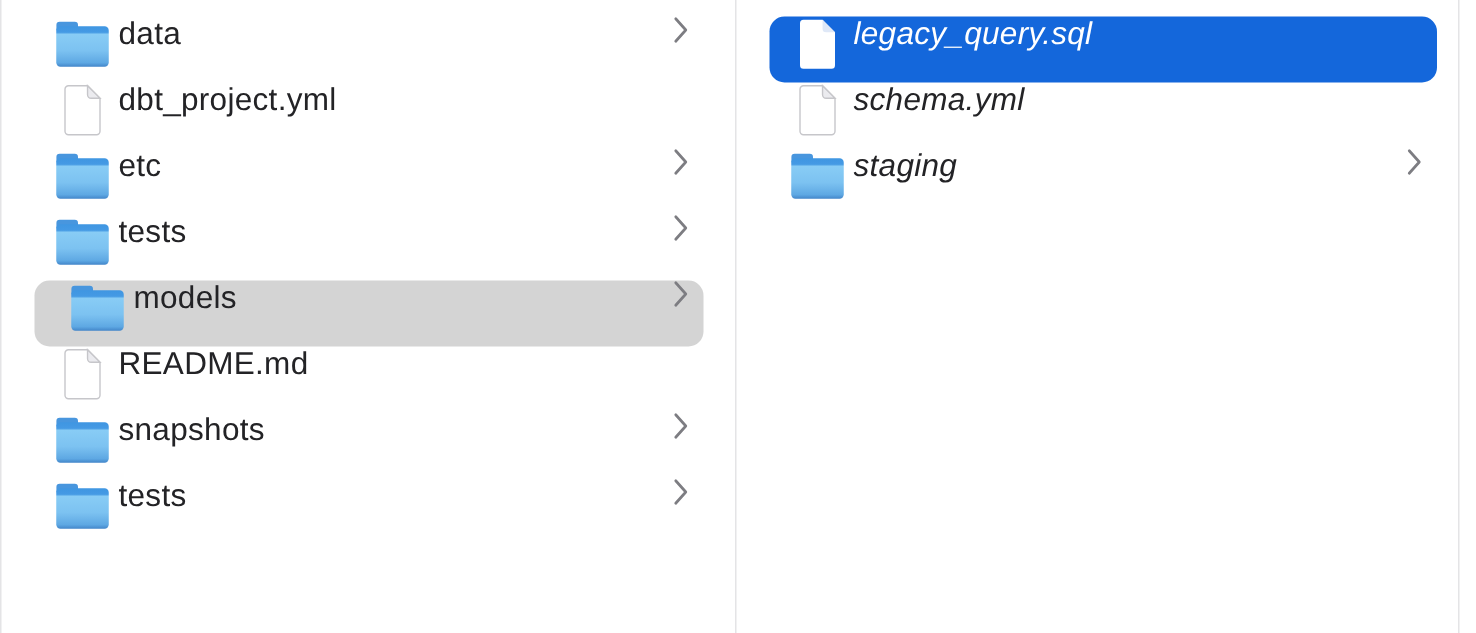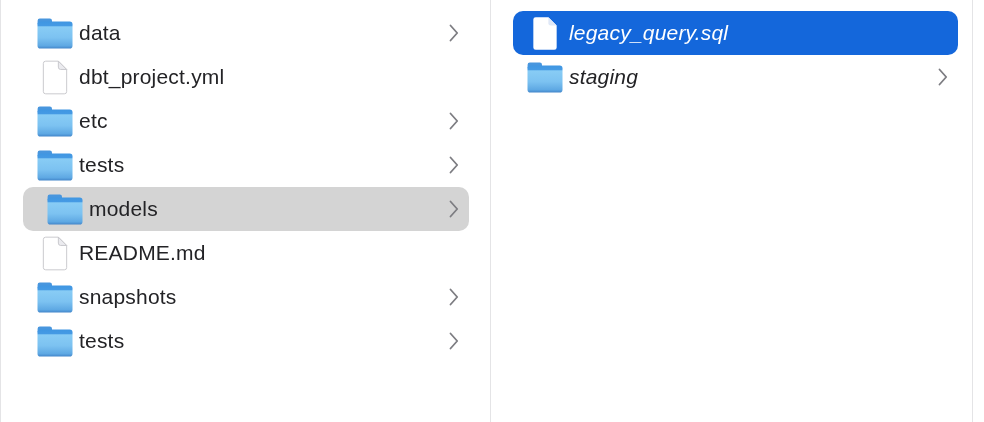--- a/index.html
+++ b/index.html
@@ -12,21 +12,21 @@
     display:flex;width:984px;height:422px;box-sizing:border-box;
     border-left:1px solid var(--divider,#e6e6e8);
   }
   .column{box-sizing:border-box;padding-top:11px;height:100%;}
   .col-left{width:489px;}
   .col-right{width:481px;}
   .col-sliver{flex:1;}
   .divider{width:1px;height:100%;background:var(--divider,#e6e6e8);flex:none;}
 
   .row{
-    height:44px;display:flex;align-items:center;
+    height:44px;display:flex;
     border-radius:10px;
     margin:0 21px 0 22px;
     padding:0 10px 0 14px;
     box-sizing:border-box;
     cursor:default;
   }
   .col-right .row{margin:0 14px 0 22px;font-style:italic;}
   .row.sel-gray{background:var(--sel-gray,#d4d4d4);padding-left:24px;}
   .row.sel-blue{background:var(--sel-blue,#1568dc);}
 
@@ -185,20 +185,31 @@
     <span class="icon icon-file">
       <svg width="28" height="35" viewBox="0 0 30 36">
         <path class="page" d="M5 0.5 H18.6 L27.5 9.4 V33 a2.5 2.5 0 0 1 -2.5 2.5 H5 A2.5 2.5 0 0 1 2.5 33 V3 A2.5 2.5 0 0 1 5 0.5 Z"></path>
         <path class="fold" d="M18.6 0.5 V6.9 a2.5 2.5 0 0 0 2.5 2.5 h6.4 Z"></path>
       </svg>
     </span>
     <span class="label">legacy_query.sql</span>
 
   </div>
 
+  <div class="row">
+
+    <span class="icon icon-file">
+      <svg width="28" height="35" viewBox="0 0 30 36">
+        <path class="page" d="M5 0.5 H18.6 L27.5 9.4 V33 a2.5 2.5 0 0 1 -2.5 2.5 H5 A2.5 2.5 0 0 1 2.5 33 V3 A2.5 2.5 0 0 1 5 0.5 Z"></path>
+        <path class="fold" d="M18.6 0.5 V6.9 a2.5 2.5 0 0 0 2.5 2.5 h6.4 Z"></path>
+      </svg>
+    </span>
+    <span class="label">schema.yml</span>
+
+  </div>
 
   <div class="row">
     <span class="icon icon-folder">
       <svg width="36" height="31" viewBox="0 0 36 31">
         <path d="M2.8 0.5 h10 a2.2 2.2 0 0 1 2.2 2.2 V6 H0.6 V2.7 A2.2 2.2 0 0 1 2.8 0.5 Z" fill="#4896de"></path>
         <rect x="0.5" y="3.5" width="35" height="27" rx="2.8" fill="url(#folderBody)"></rect>
       </svg>
     </span>
 
     <span class="label">staging</span>

